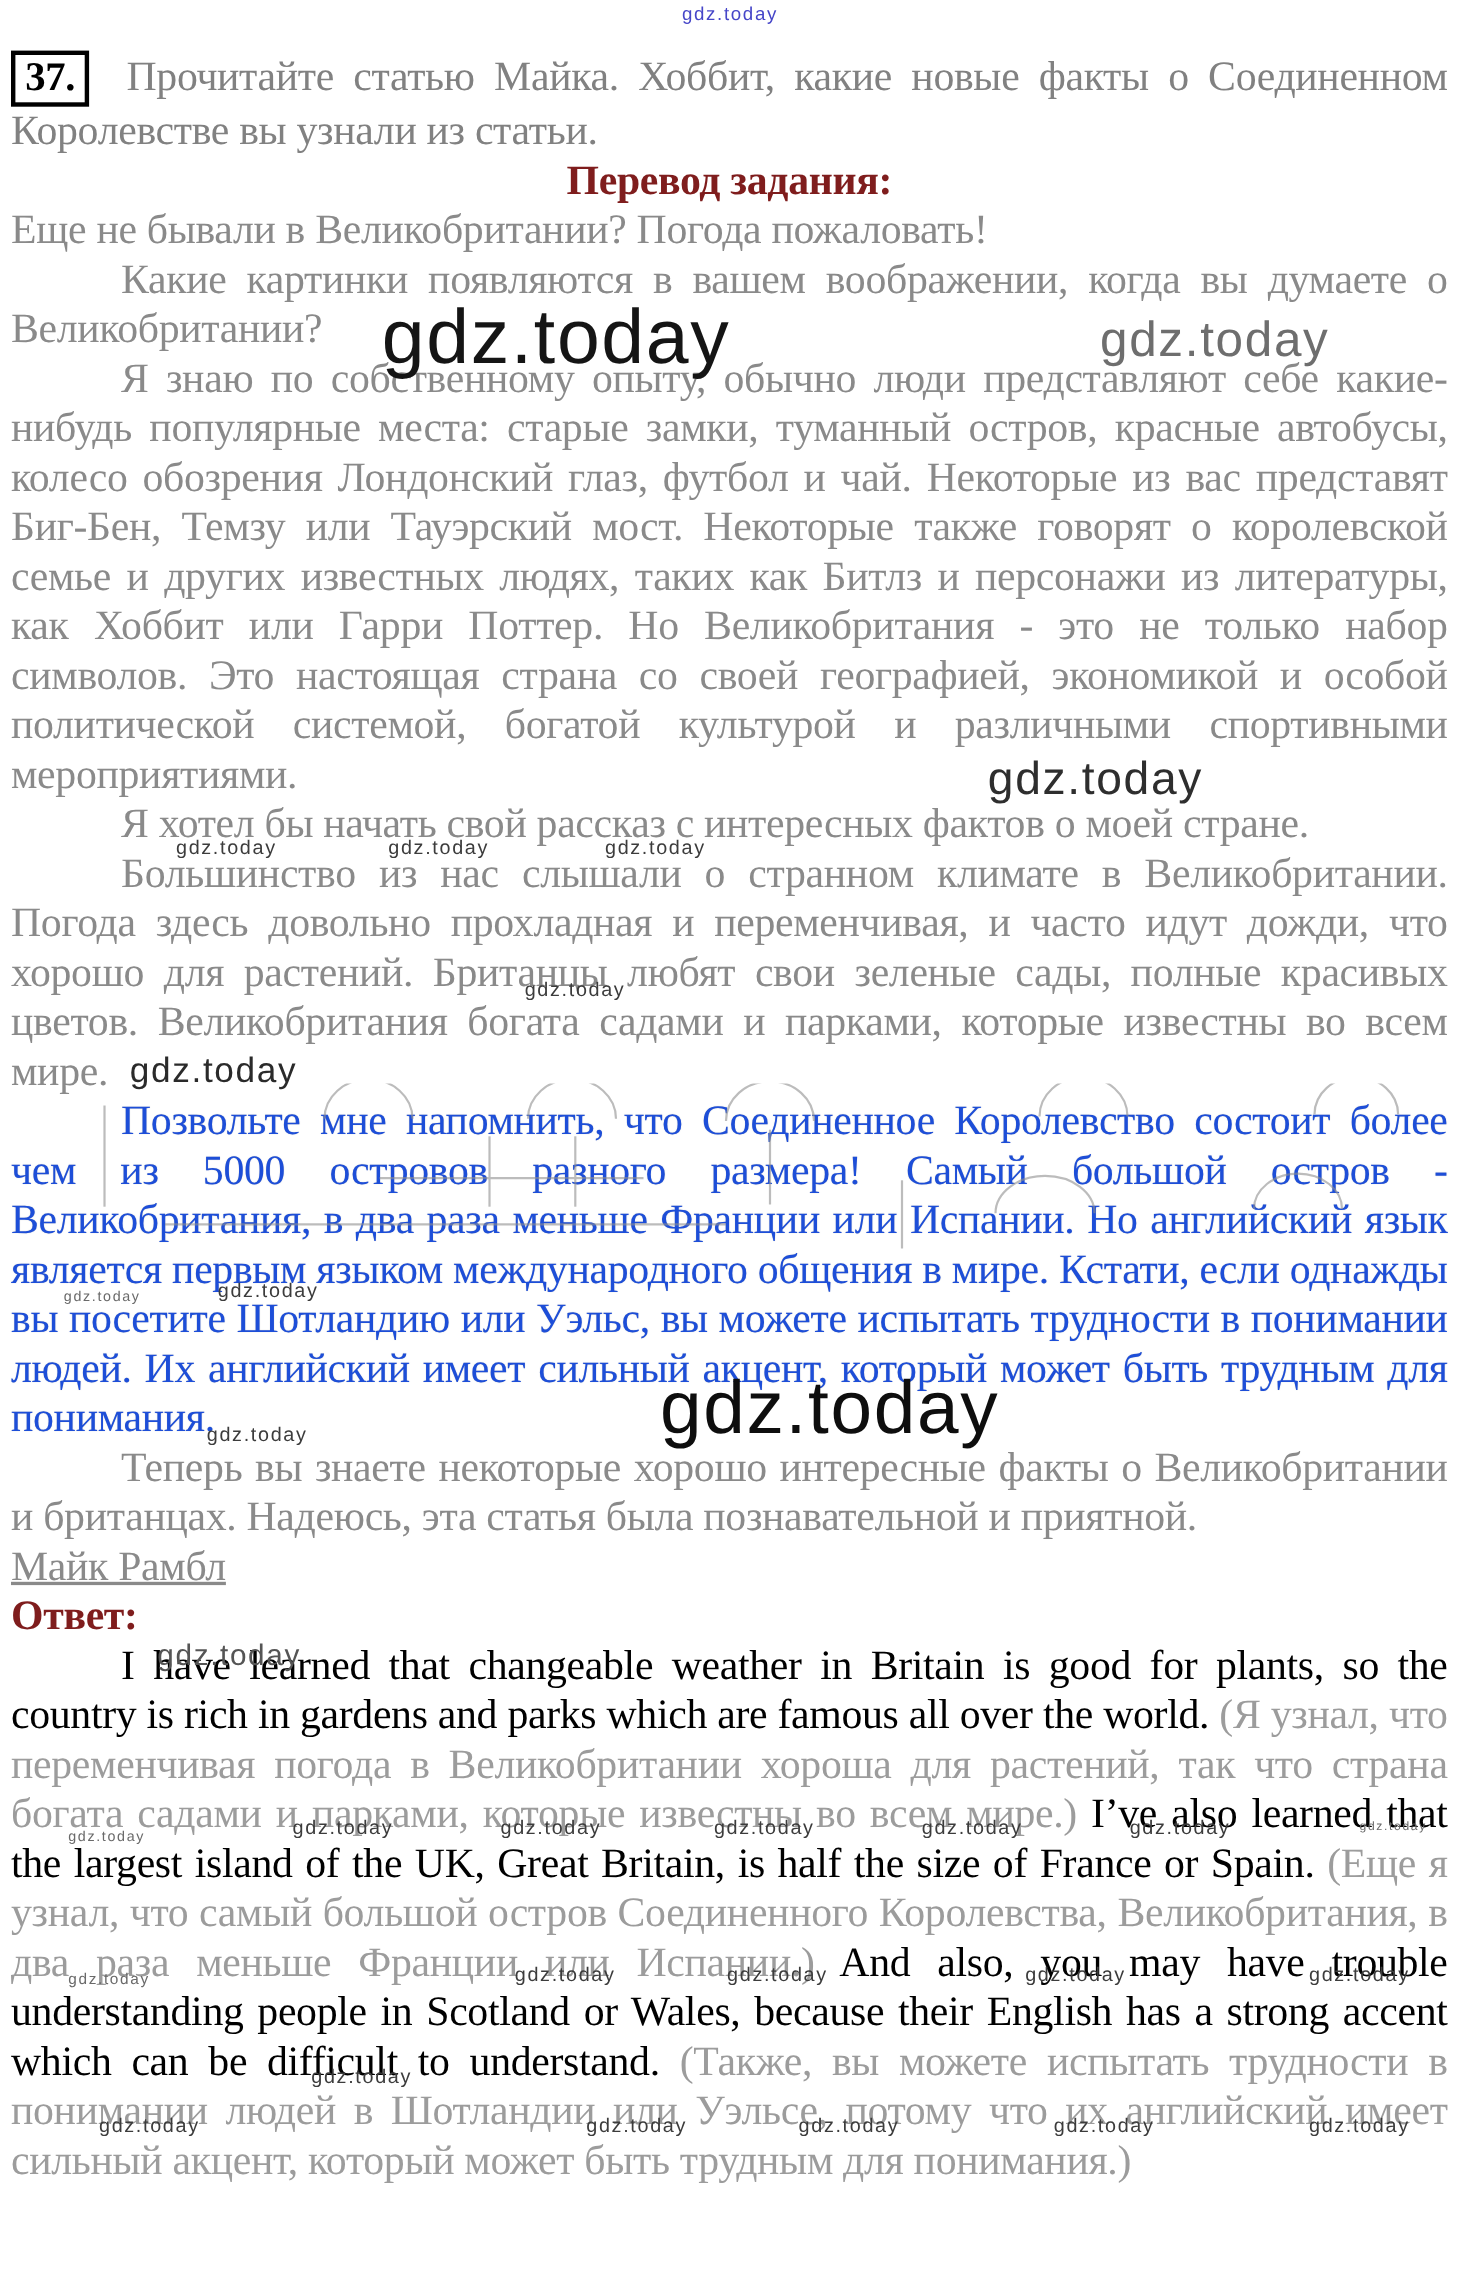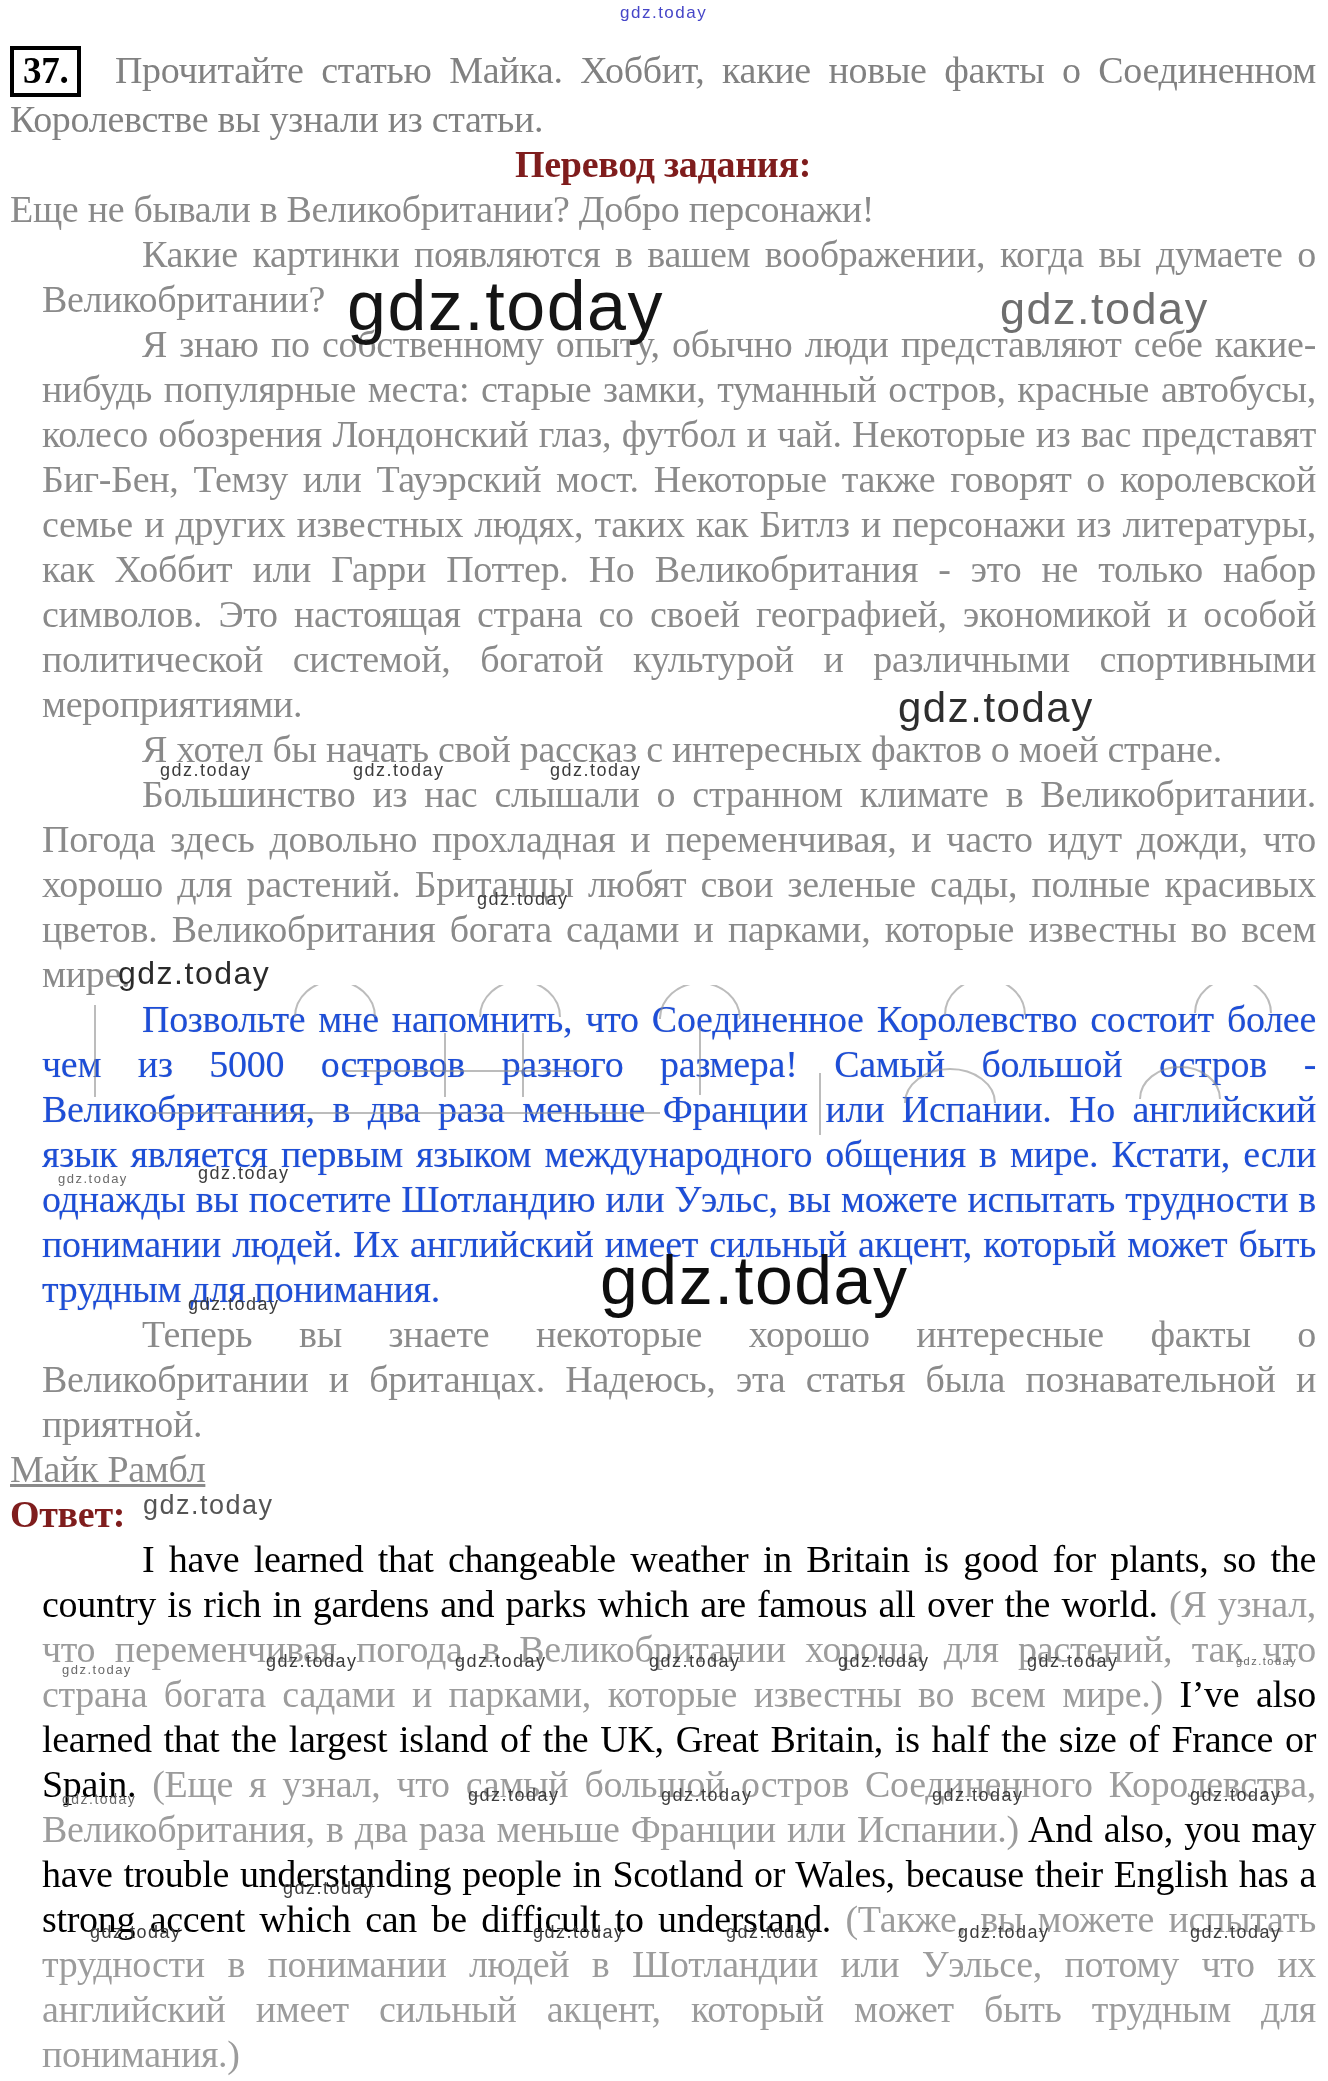--- a/index.html
+++ b/index.html
@@ -18,21 +18,21 @@
     width:1306px;
   }
   .para, .task-line, .trans-heading, .answer-line{
     margin:0;
     font-size:38px;
     line-height:45px;
     text-align:justify;
     color:#8a8a8a;
     letter-spacing:-0.3px;
   }
-  .indent{ text-indent:100px;margin-left:32px; }
+  .indent{ text-indent:100px; }
   .task-line{ color:#818181; }
   .task-num{
     display:inline-block;
     border:4px solid #000000;
     color:#000000;
     font-weight:bold;
     font-size:37px;
     line-height:42px;
     padding:0 9px 1px 9px;
     margin-right:16px;
@@ -74,21 +74,21 @@
   <div class="content">
 
     <p class="task-line">
       <span class="task-num">37.</span>
       <span>Прочитайте статью Майка. Хоббит, какие новые факты о Соединенном Королевстве вы узнали из статьи.</span>
     </p>
 
     <p class="trans-heading">Перевод задания:</p>
 
     <div>
-        <p class="para">Еще не бывали в Великобритании? Добро персонажи!</p>
+        <p class="para">Еще не бывали в Великобритании? Погода пожаловать!</p>
         <p class="para indent">Какие картинки появляются в вашем воображении, когда вы думаете о Великобритании?</p>
         <p class="para indent">Я знаю по собственному опыту, обычно люди представляют себе какие-нибудь популярные места: старые замки, туманный остров, красные автобусы, колесо обозрения Лондонский глаз, футбол и чай. Некоторые из вас представят Биг-Бен, Темзу или Тауэрский мост. Некоторые также говорят о королевской семье и других известных людях, таких как Битлз и персонажи из литературы, как Хоббит или Гарри Поттер. Но Великобритания - это не только набор символов. Это настоящая страна со своей географией, экономикой и особой политической системой, богатой культурой и различными спортивными мероприятиями.</p>
         <p class="para indent">Я хотел бы начать свой рассказ с интересных фактов о моей стране.</p>
         <p class="para indent">Большинство из нас слышали о странном климате в Великобритании. Погода здесь довольно прохладная и переменчивая, и часто идут дожди, что хорошо для растений. Британцы любят свои зеленые сады, полные красивых цветов. Великобритания богата садами и парками, которые известны во всем мире.</p>
         <p class="para indent distorted">Позвольте мне напомнить, что Соединенное Королевство состоит более чем из 5000 островов разного размера! Самый большой остров - Великобритания, в два раза меньше Франции или Испании. Но английский язык является первым языком международного общения в мире. Кстати, если однажды вы посетите Шотландию или Уэльс, вы можете испытать трудности в понимании людей. Их английский имеет сильный акцент, который может быть трудным для понимания.</p>
         <p class="para indent">Теперь вы знаете некоторые хорошо интересные факты о Великобритании и британцах. Надеюсь, эта статья была познавательной и приятной.</p>
         <p class="para author">Майк Рамбл</p>
       </div>
 
     <p class="answer-line">

